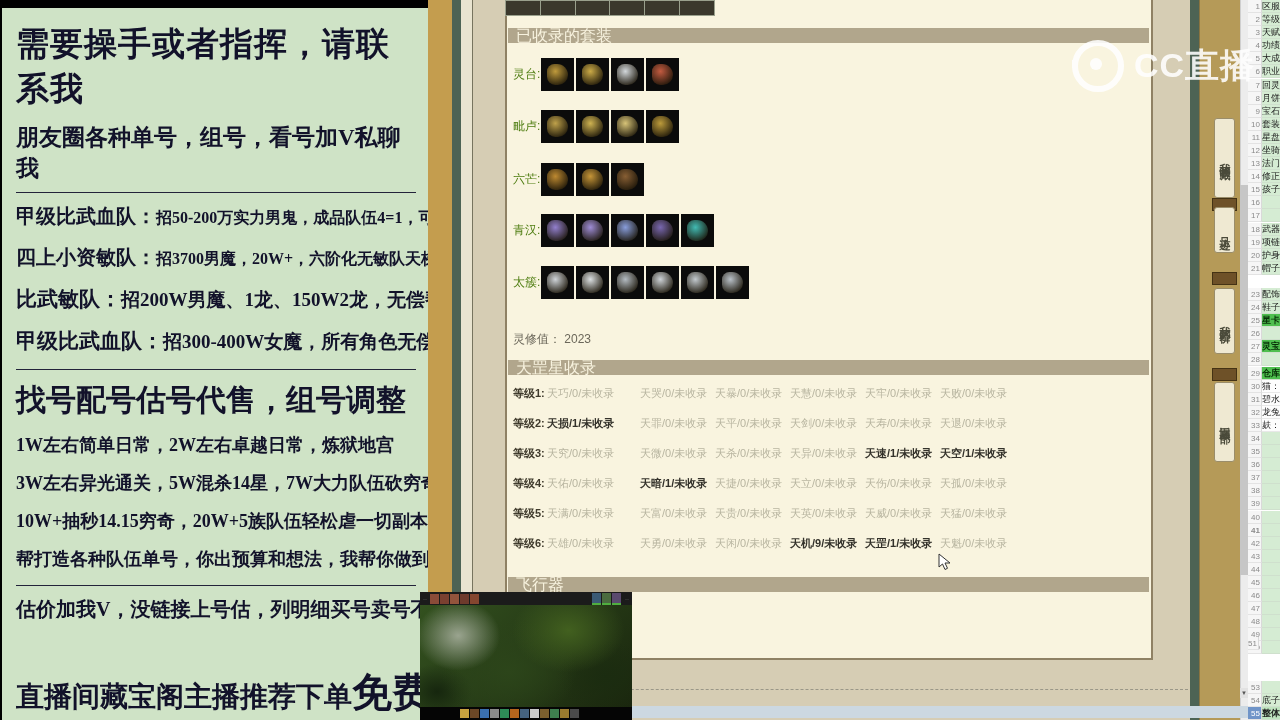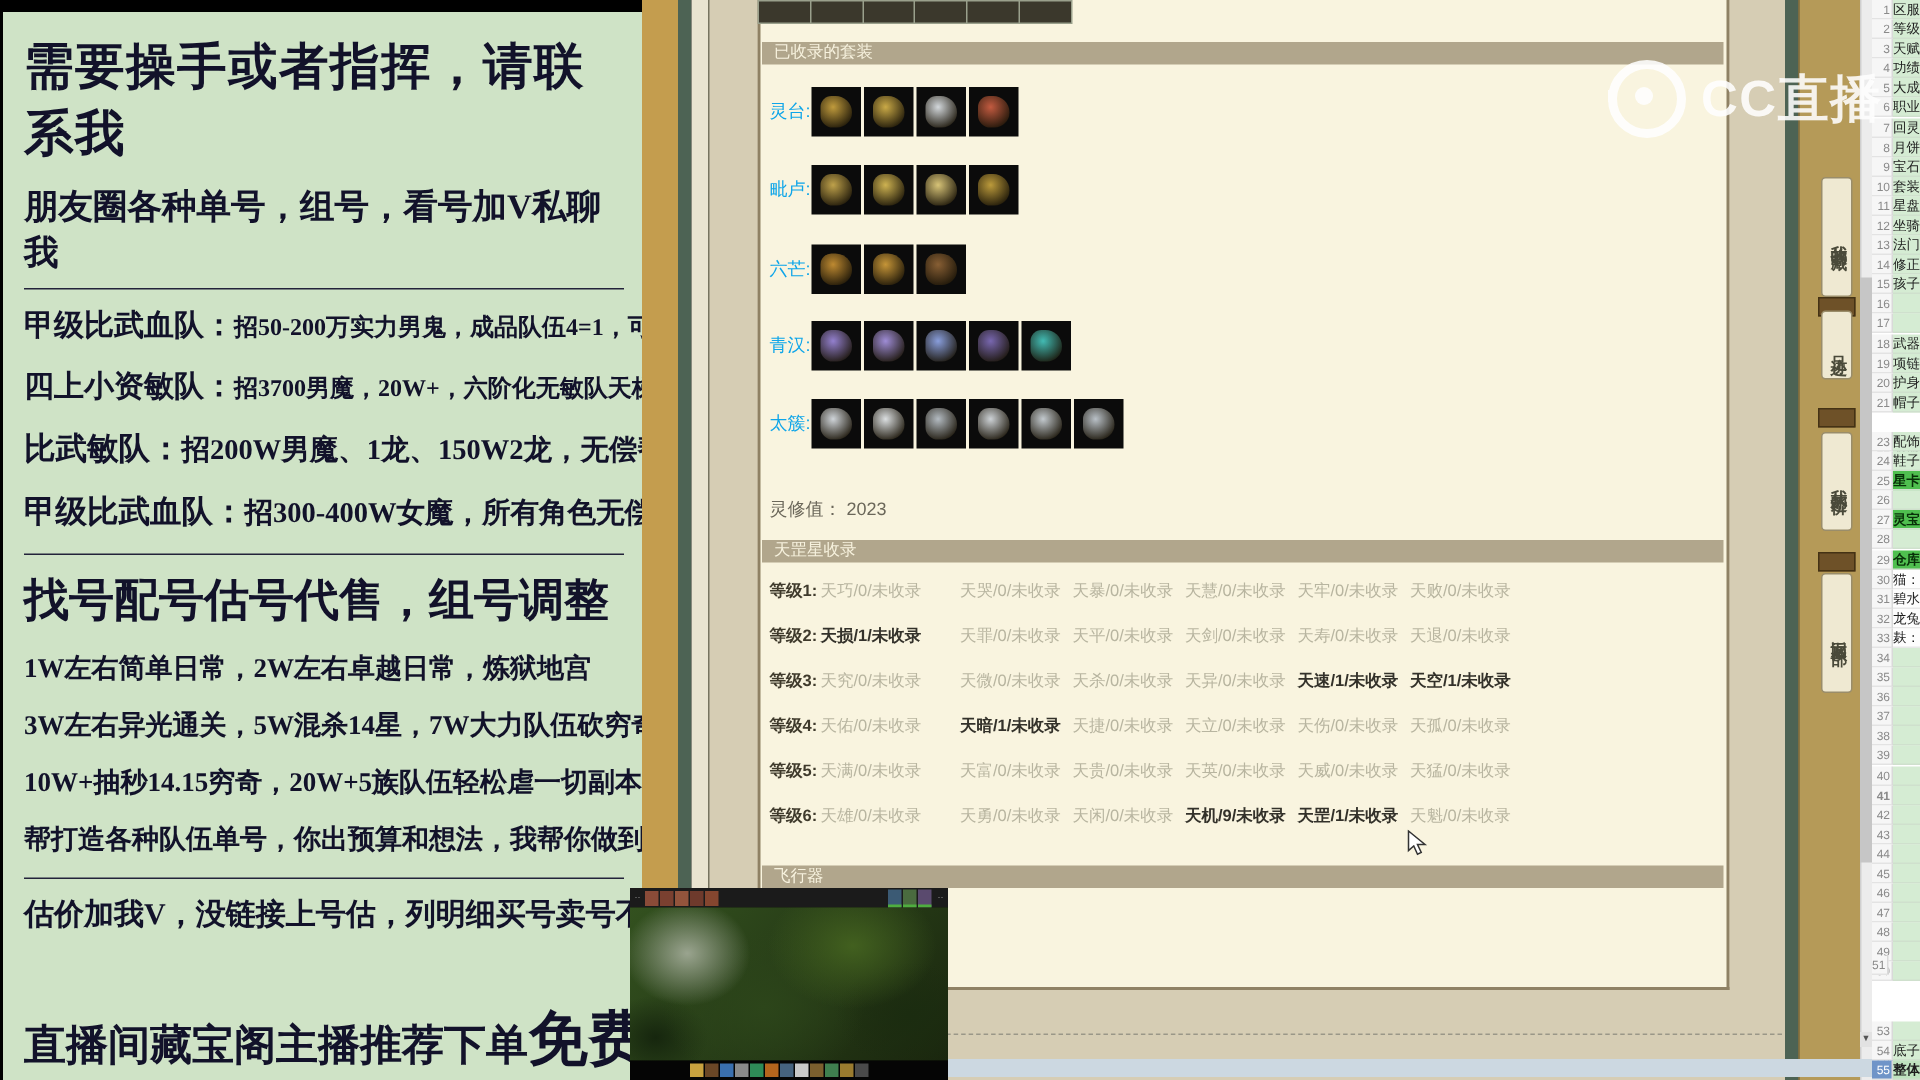--- a/index.html
+++ b/index.html
@@ -32,28 +32,28 @@
   .win-bg{position:absolute;left:473px;top:0;width:717px;height:720px;background:#d6cdb4;}
 
   .panel{position:absolute;left:505px;top:0;width:648px;height:660px;background:#f9f4df;
          border-left:2px solid #8f8164;border-right:2px solid #8f8164;border-bottom:2px solid #8f8164;box-sizing:border-box;}
 
   .top-grid{position:absolute;left:505px;top:0;width:210px;height:16px;background:#9aa08c;
             display:flex;gap:1px;padding:1px;box-sizing:border-box;}
   .top-grid .cell{flex:1;background:#3b382c;}
 
   .sec-h{position:absolute;left:508px;width:641px;height:15px;background:#b1a68c;
-         color:#f7f2de;font-size:11px;line-height:15px;padding-left:8px;box-sizing:border-box;}
+         color:#f7f2de;font-size:16px;line-height:15px;padding-left:8px;box-sizing:border-box;}
   .h-sets{top:28px;}
   .h-tg{top:360px;}
   .h-air{top:577px;}
 
   
   .c-row{position:absolute;left:513px;height:36px;display:flex;align-items:center;}
-  .c-row .clabel{width:28px;font-size:12px;color:#0ea5e9;}
+  .c-row .clabel{width:28px;font-size:12px;color:#4d7c0f;}
   .c-row .icon{width:33px;height:33px;background:#0b0b0b;margin-right:2px;position:relative;}
   .c-row .icon i{position:absolute;left:6px;top:6px;width:21px;height:21px;border-radius:40% 60% 55% 45%;
                  opacity:.95;display:block;}
   .lingxiu{position:absolute;left:513px;top:331px;font-size:12px;color:#6b675a;}
 
   
   .tg-row{position:absolute;left:513px;height:16px;display:flex;font-size:11px;white-space:nowrap;}
   .tg-row .tlab{width:34px;font-weight:bold;color:#3f3a2c;}
   .tg-row .tcell{color:#b8b5a0;}
   .tg-row .tcell.on{color:#33312a;font-weight:bold;}

